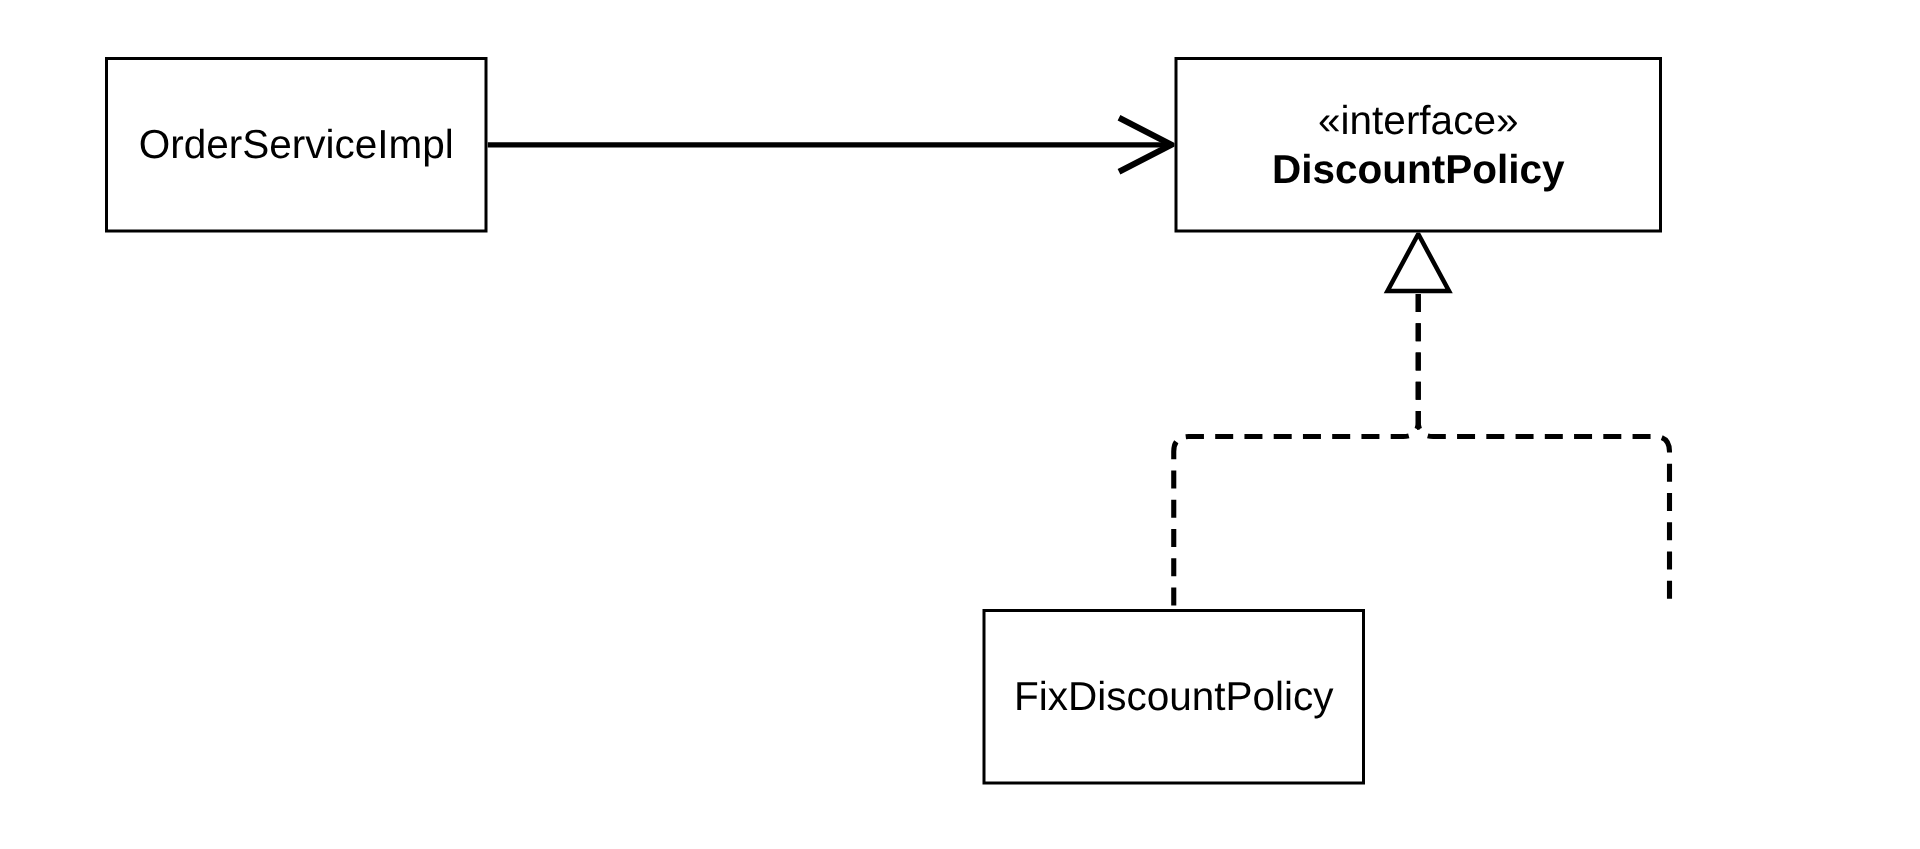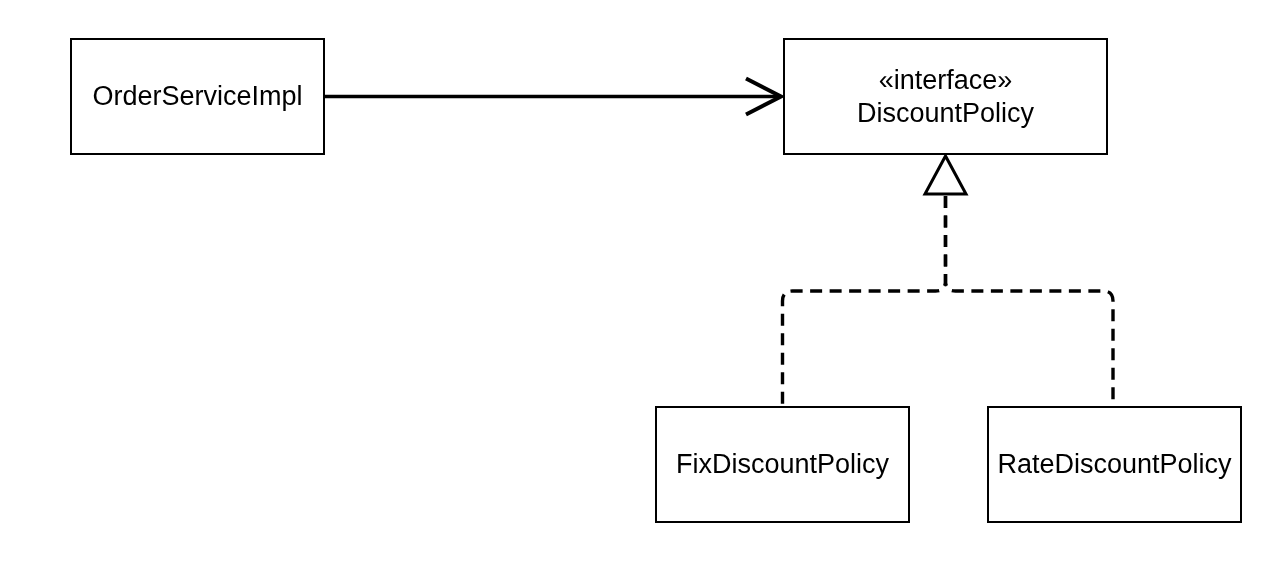--- a/index.html
+++ b/index.html
@@ -38,21 +38,21 @@
       font-size: 27px;
       line-height: 33px;
     }
     .uml-box .stereotype {
       font-weight: normal;
     }
     .uml-box .class-name {
       font-weight: normal;
     }
     .uml-box .class-name.bold {
-      font-weight: normal;
+      font-weight: bold;
     }
     .box-order    { left: 35px;  top: 38px;  width: 255px; height: 117px; }
     .box-iface    { left: 748px; top: 38px;  width: 325px; height: 117px; text-align: right; }
     .box-fix      { left: 620px; top: 406px; width: 255px; height: 117px; }
     .box-rate     { left: 952px; top: 406px; width: 255px; height: 117px; }
   </style>
 </head>
 <body>
 
 <div class="canvas">
@@ -75,17 +75,14 @@
 
   <div class="uml-box box-iface">
     <span class="stereotype">«interface»</span>
     <span class="class-name bold">DiscountPolicy</span>
   </div>
 
   <div class="uml-box box-fix">
     <span class="class-name">FixDiscountPolicy</span>
   </div>
 
-  <div class="uml-box box-rate">
-    <span class="class-name">RateDiscountPolicy</span>
-  </div>
 
 </div>
 
 </body></html>

